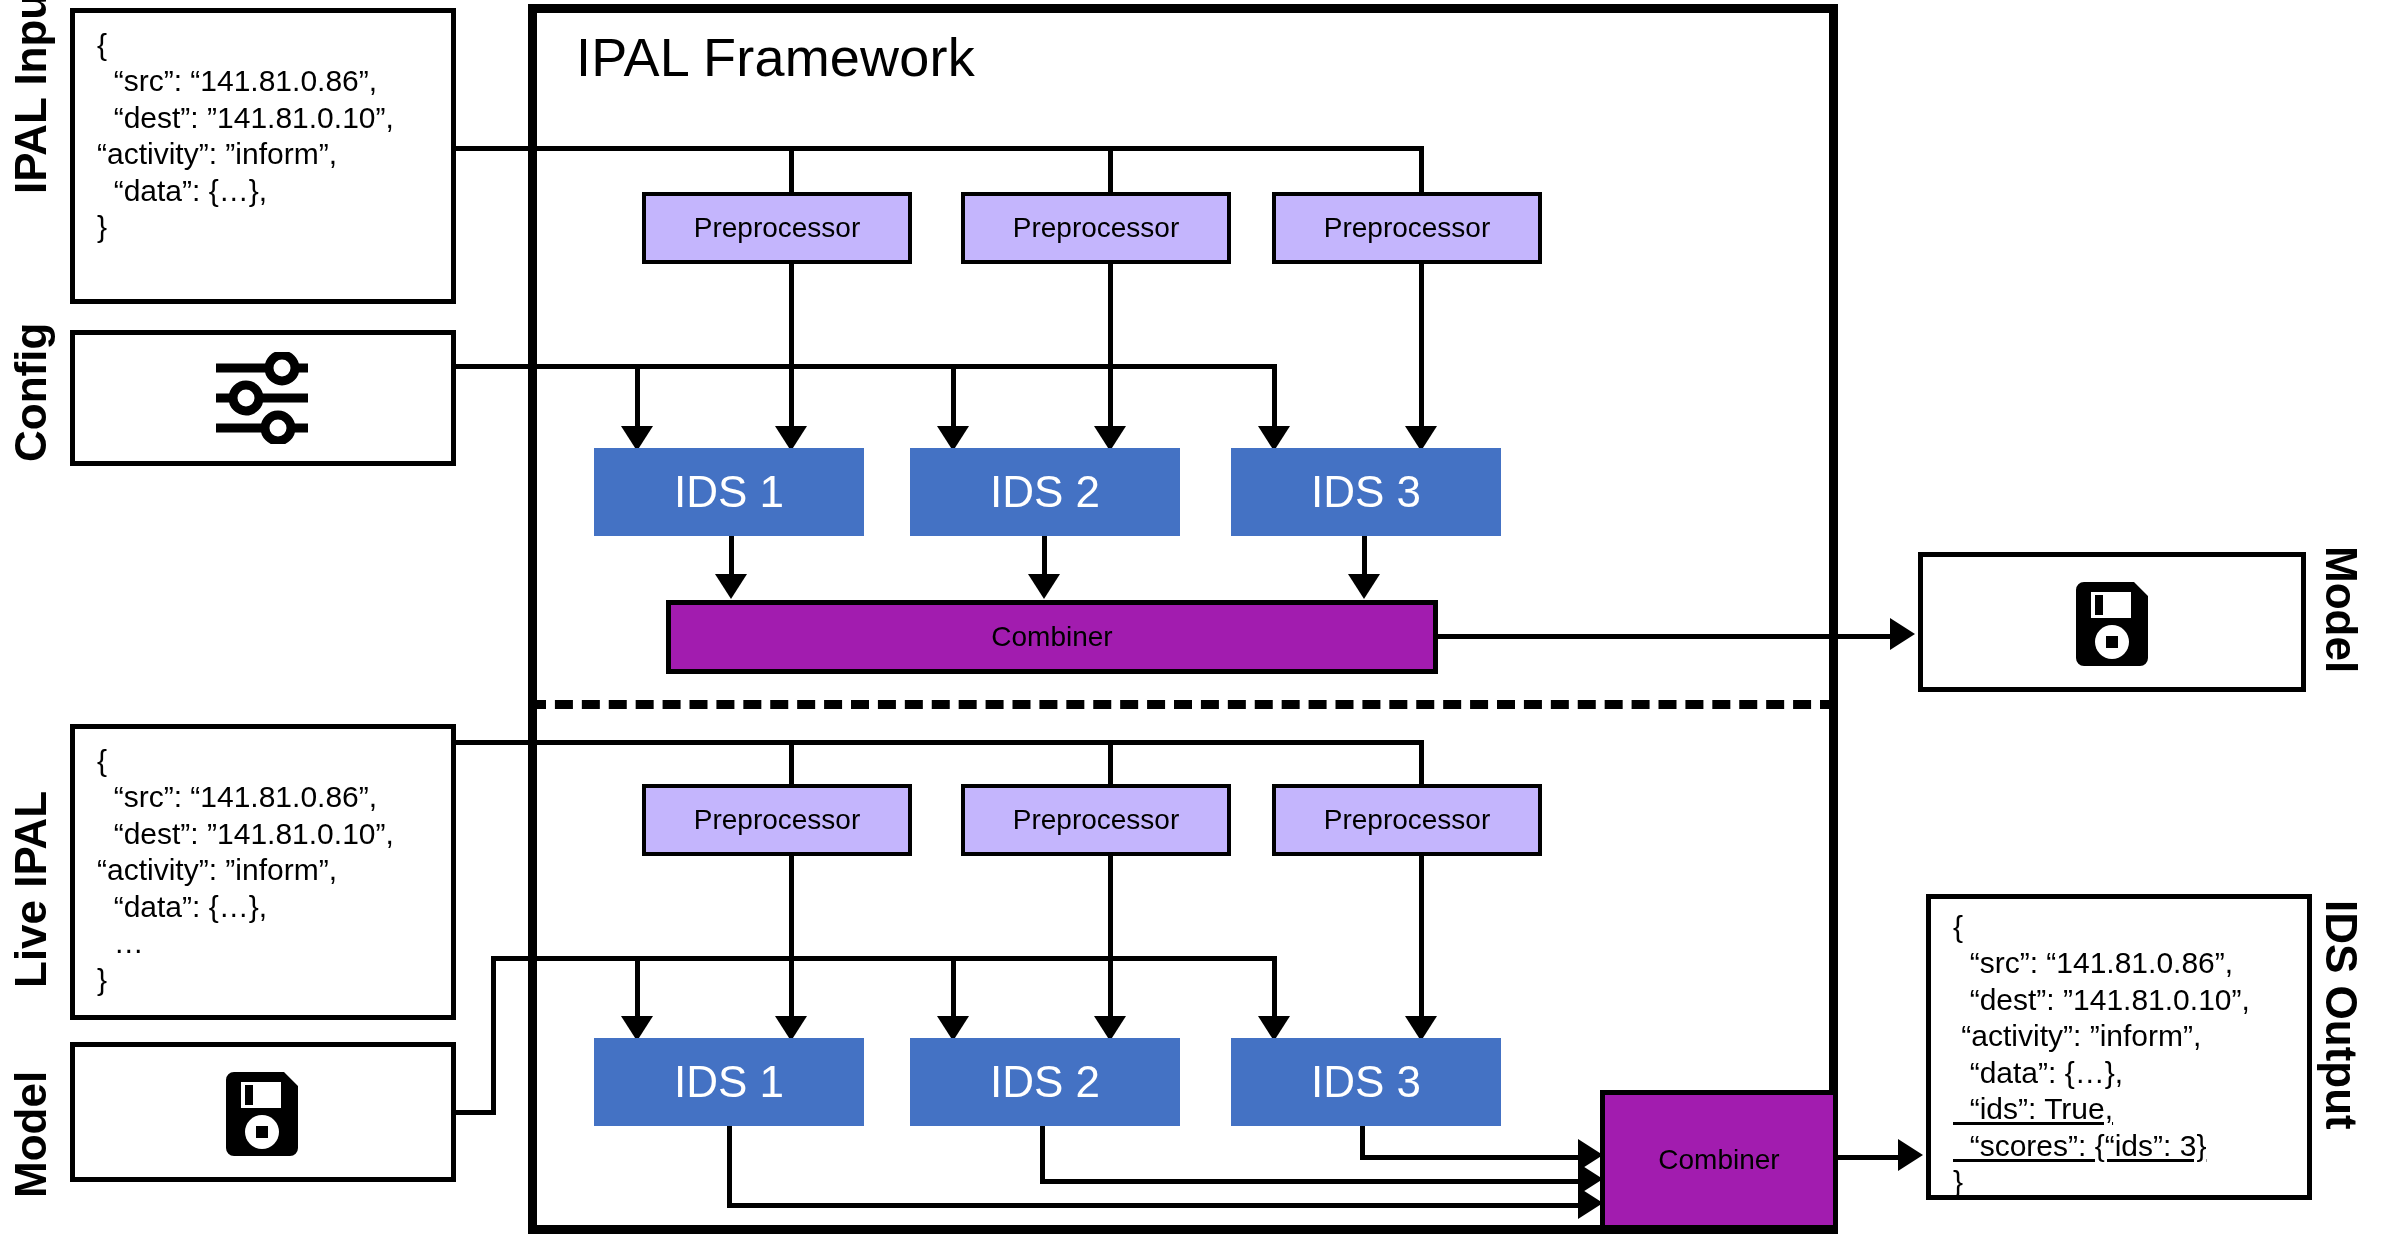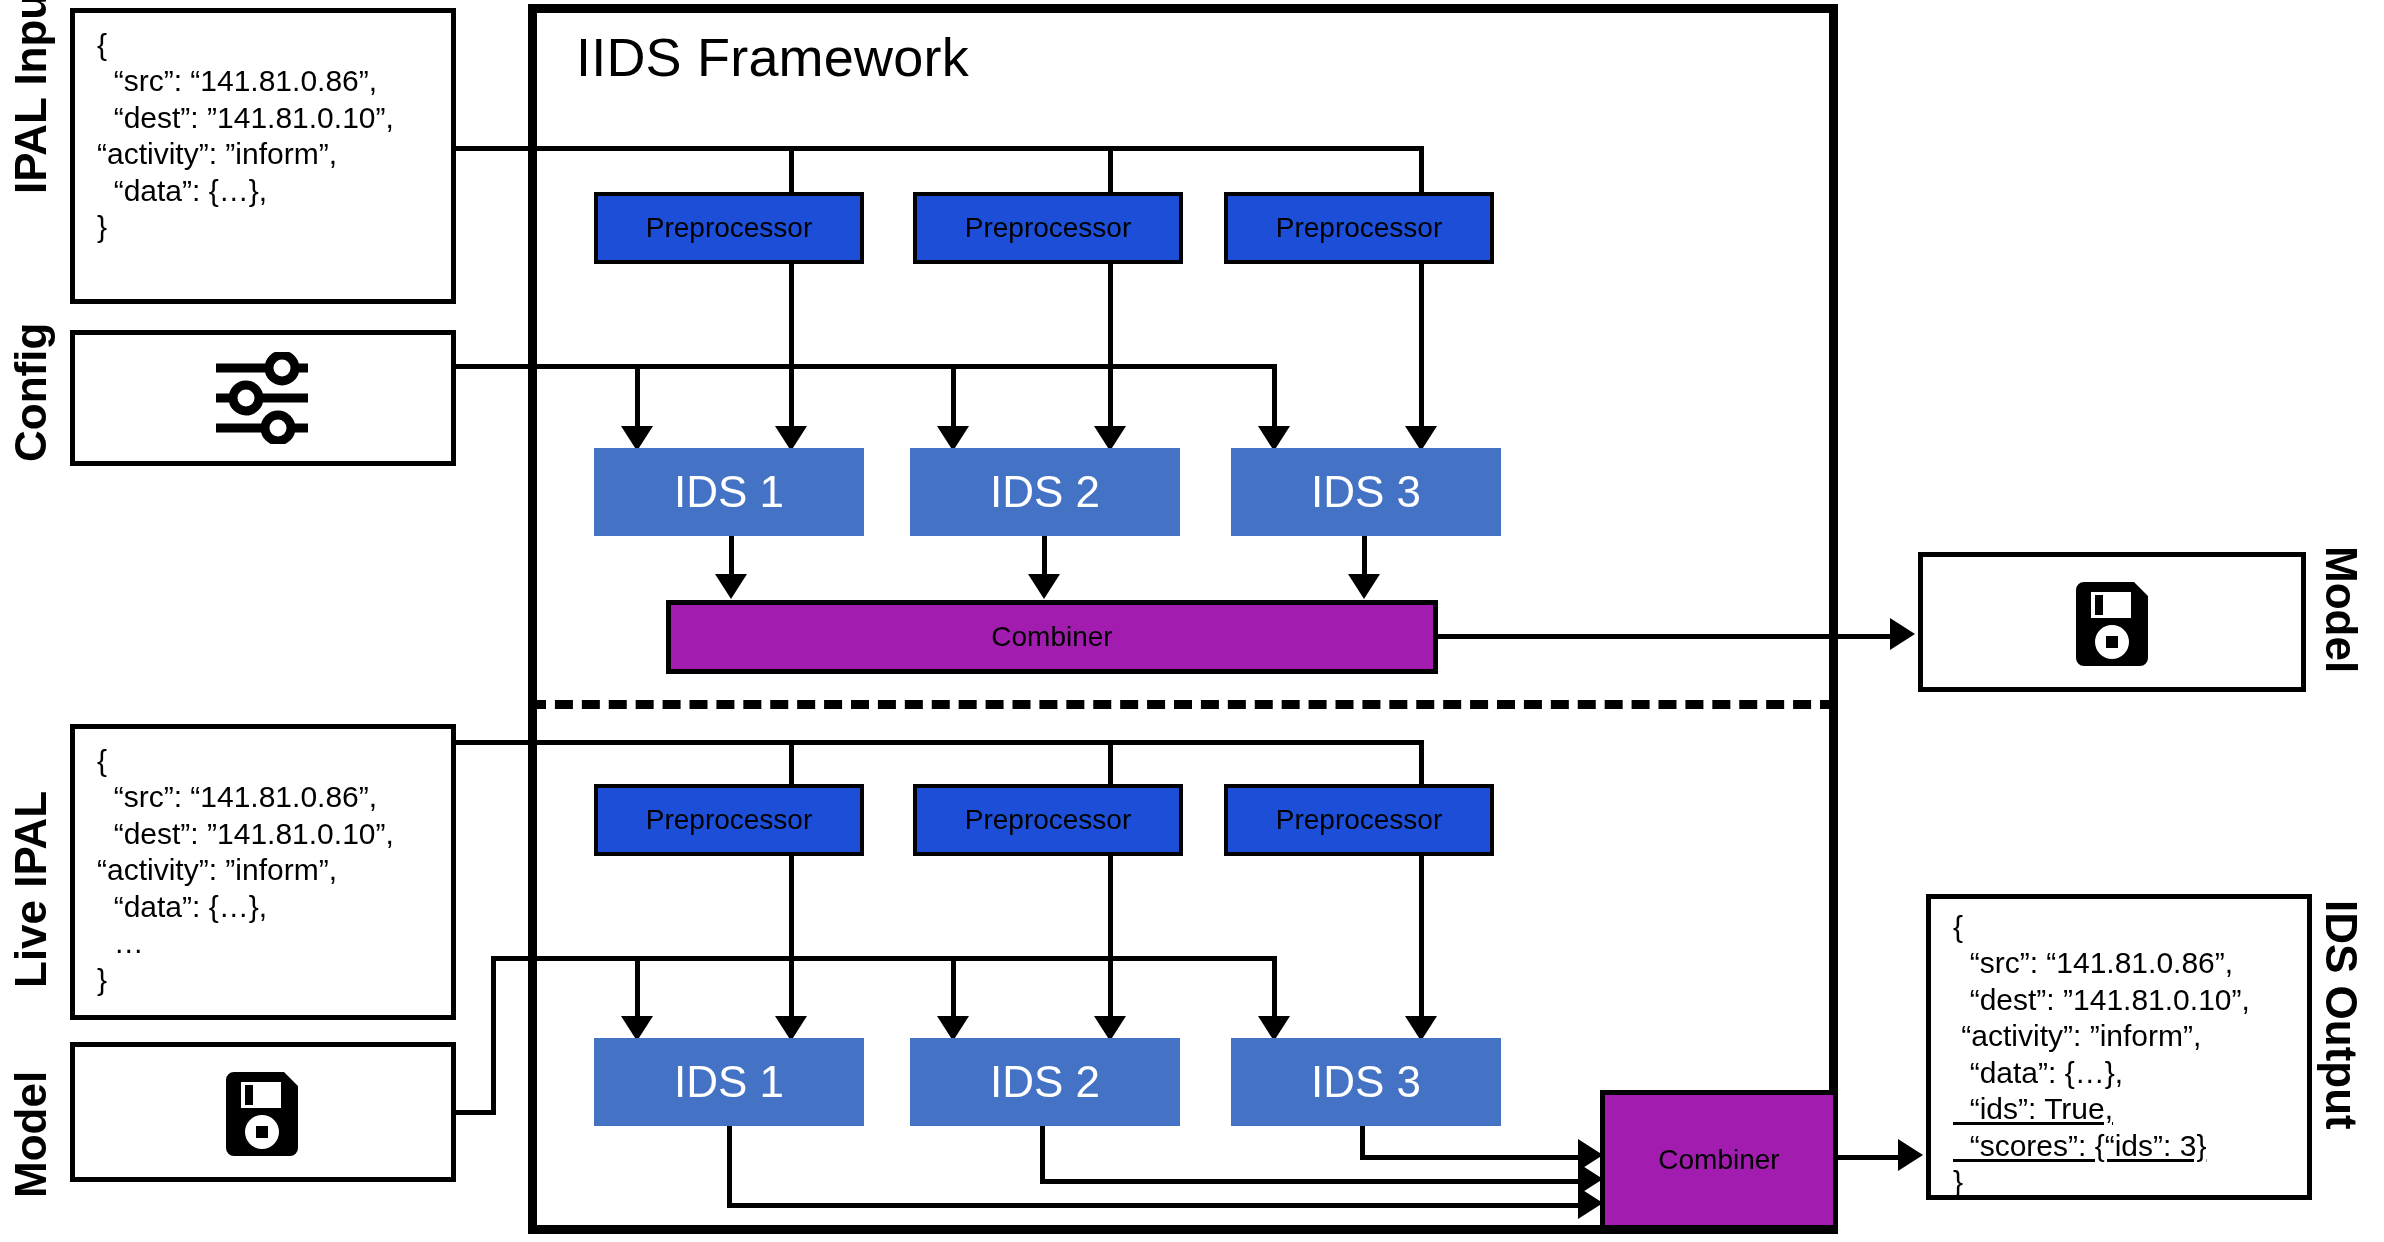--- a/index.html
+++ b/index.html
@@ -65,26 +65,27 @@
     white-space: nowrap;
     color: #000;
     transform-origin: 0 0;
   }
   .vlabel.left  { transform: rotate(-90deg); }
   .vlabel.right { transform: rotate(90deg); }
 
   
   .pre-box {
     border: 4px solid #000;
-    background: #1d4ed8;
+    background: #c4b5fd;
     display: flex;
     align-items: center;
     justify-content: center;
     font-size: 28px;
     color: #000;
+    margin-left: 48px;
   }
   .ids-box {
     display: flex;
     align-items: center;
     justify-content: center;
     font-size: 44px;
     color: #ffffff;
   }
   .comb-box {
     border: 5px solid #000;
@@ -128,21 +129,21 @@
     justify-content: center;
   }
   .icon-wrap svg { display: block; }
 </style>
 </head>
 <body>
 
 <div id="stage">
 
   <div class="abs framework" style="left:528px; top:4px; width:1310px; height:1230px;"></div>
-  <div class="framework-title" style="left:576px; top:26px;">IIDS Framework</div>
+  <div class="framework-title" style="left:576px; top:26px;">IPAL Framework</div>
 
   <div class="dashline" style="left:528px; top:700px; width:1310px;"></div>
 
   <div class="vlabel left" style="left:6px; top:194px;">IPAL Input</div>
   <div class="vlabel left" style="left:6px; top:462px;">Config</div>
   <div class="vlabel left" style="left:6px; top:988px;">Live IPAL</div>
   <div class="vlabel left" style="left:6px; top:1198px;">Model</div>
 
   <div class="vlabel right" style="left:2366px; top:546px;">Model</div>
   <div class="vlabel right" style="left:2366px; top:900px;">IDS Output</div>

